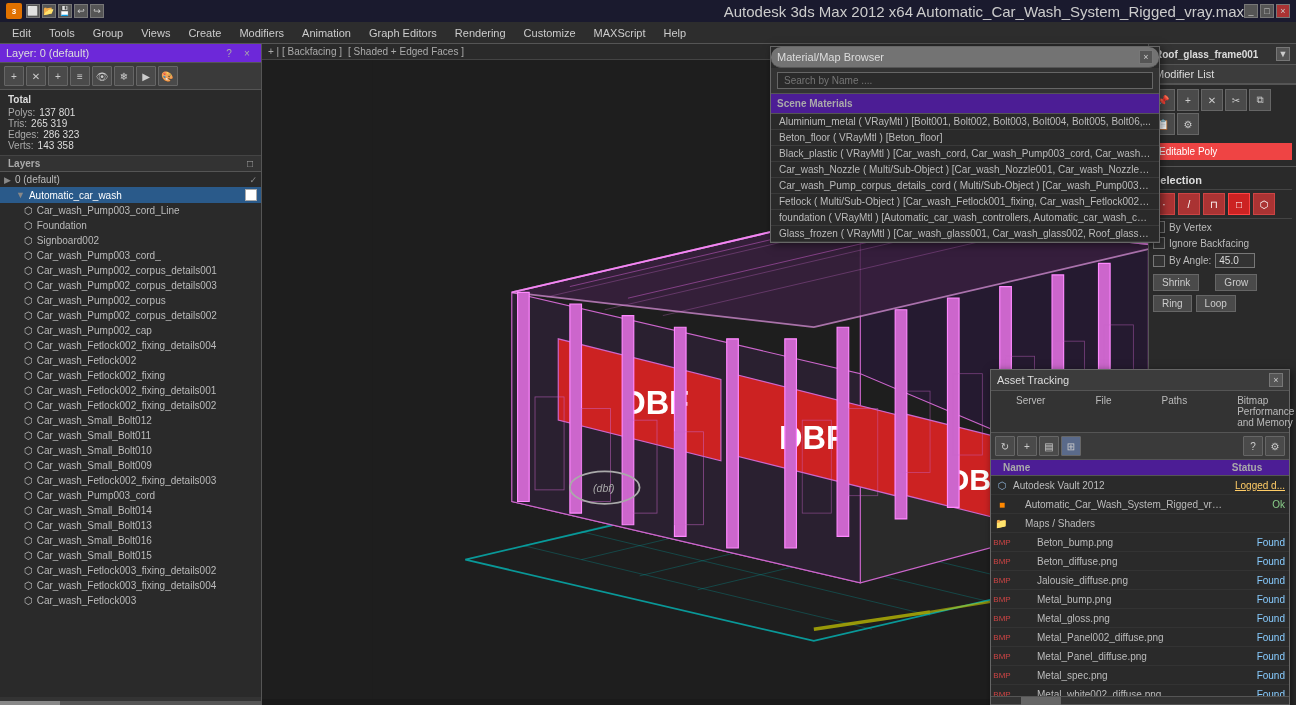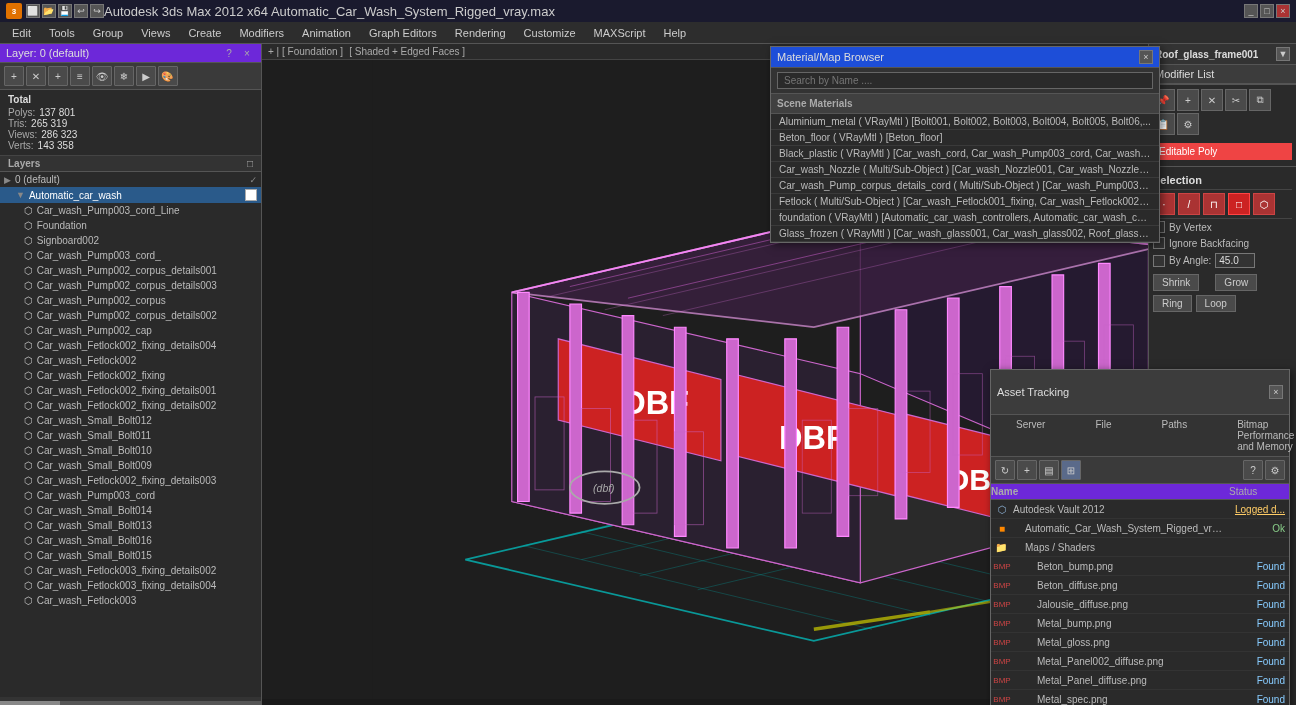--- a/index.html
+++ b/index.html
@@ -1,21 +1,21 @@
 <!DOCTYPE html>
 <html><head>
   <meta charset="utf-8">
   <style>
     * { box-sizing: border-box; margin: 0; padding: 0; }
     body { background: #3a3a3a; font-family: 'Arial', sans-serif; font-size: 11px; color: #ddd; width: 1296px; height: 705px; overflow: hidden; }
     
     
     .title-bar { background: #1a1a2e; height: 22px; display: flex; align-items: center; justify-content: space-between; padding: 0 6px; color: #ccc; font-size: 11px; }
     .title-bar-left { display: flex; align-items: center; gap: 4px; }
-    .title-bar-center { flex: 1; text-align: left; font-size: 13px; }
+    .title-bar-center { flex: 1; text-align: right; font-size: 15px; }
     .title-bar-right { display: flex; gap: 2px; }
     .win-btn { width: 14px; height: 14px; background: #555; border: 1px solid #777; cursor: pointer; font-size: 9px; display: flex; align-items: center; justify-content: center; color: #ccc; }
     .app-icon { width: 16px; height: 16px; background: #e07000; border-radius: 2px; display: flex; align-items: center; justify-content: center; font-size: 8px; font-weight: bold; color: white; }
     
     
     .menu-bar { background: #2d2d2d; height: 22px; display: flex; align-items: center; padding: 0 4px; gap: 2px; border-bottom: 1px solid #555; }
     .menu-item { padding: 2px 8px; color: #ccc; cursor: pointer; font-size: 11px; border-radius: 2px; }
     
     
     .main-layout { display: flex; height: calc(705px - 44px); position: relative; }
@@ -50,25 +50,25 @@
     
     .viewport { position: absolute; left: 262px; right: 0; top: 0; bottom: 0; background: #1a1a1a; overflow: hidden; }
     .viewport-header { background: #2a2a2a; padding: 2px 6px; display: flex; align-items: center; gap: 6px; font-size: 10px; color: #aaa; border-bottom: 1px solid #444; }
     .viewport-canvas { width: 100%; height: calc(100% - 22px); position: relative; background: #1e1e1e; display: flex; align-items: center; justify-content: center; }
     
     
     .scene-svg { width: 100%; height: 100%; }
     
     
     .mat-browser { position: absolute; left: 770px; top: 2px; width: 390px; background: #2a2a2a; border: 1px solid #666; z-index: 20; box-shadow: 2px 2px 8px rgba(0,0,0,0.5); }
-    .mat-title-bar { background: #1d4ed8; padding: 3px 6px; display: flex; align-items: center; justify-content: space-between; border-bottom: 1px solid #555; }
+    .mat-title-bar { background: #737373; padding: 3px 6px; display: flex; align-items: center; justify-content: space-between; border-bottom: 1px solid #555; border-radius: 10px; }
     .mat-title { color: #ddd; font-size: 11px; }
     .mat-search { padding: 4px 6px; background: #333; border-bottom: 1px solid #555; }
     .mat-search input { width: 100%; background: #2a2a2a; border: 1px solid #666; color: #ccc; padding: 2px 6px; font-size: 10px; outline: none; }
-    .mat-section { padding: 4px 6px; background: #404040; border-bottom: 1px solid #555; font-size: 10px; color: #aaa; font-weight: bold; }
+    .mat-section { padding: 4px 6px; background: #4c1d95; border-bottom: 1px solid #555; font-size: 10px; color: #aaa; font-weight: bold; }
     .mat-list { max-height: 170px; overflow-y: auto; }
     .mat-item { padding: 2px 8px; font-size: 10px; color: #bbb; cursor: pointer; border-bottom: 1px solid #3a3a3a; white-space: nowrap; overflow: hidden; text-overflow: ellipsis; }
     
     
     .modifier-panel { position: absolute; right: 0; top: 0; width: 148px; background: #2a2a2a; border-left: 1px solid #555; height: 100%; }
     .mod-header { background: #3c3c3c; padding: 3px 6px; border-bottom: 1px solid #555; font-size: 11px; color: #ddd; }
     .mod-name-bar { background: #333; padding: 3px 6px; border-bottom: 1px solid #555; display: flex; align-items: center; justify-content: space-between; }
     .mod-name { color: #ddd; font-size: 10px; font-weight: bold; }
     .mod-dropdown { width: 14px; height: 14px; background: #555; border: 1px solid #777; color: #ccc; font-size: 9px; display: flex; align-items: center; justify-content: center; cursor: pointer; }
     .mod-list { background: #2a2a2a; padding: 4px; }
@@ -80,30 +80,30 @@
     .selection-panel { padding: 4px; border-top: 1px solid #555; }
     .sel-title { font-size: 11px; color: #ddd; font-weight: bold; padding: 3px 0; }
     .sel-row { display: flex; align-items: center; gap: 4px; padding: 2px 0; font-size: 10px; }
     .sel-checkbox { width: 12px; height: 12px; border: 1px solid #777; background: #333; flex-shrink: 0; }
     .sel-label { color: #bbb; }
     .sel-input { background: #333; border: 1px solid #777; color: #ddd; width: 40px; padding: 1px 3px; font-size: 10px; }
     .sel-btn { background: #4a4a4a; border: 1px solid #666; color: #ccc; padding: 2px 8px; font-size: 10px; cursor: pointer; }
     
     
     .asset-panel { position: absolute; left: 990px; top: 325px; width: 300px; background: #2a2a2a; border: 1px solid #666; z-index: 20; box-shadow: 2px 2px 8px rgba(0,0,0,0.5); }
-    .asset-title-bar { background: #3c3c3c; padding: 15px 6px; display: flex; align-items: center; justify-content: space-between; border-bottom: 1px solid #555; }
+    .asset-title-bar { background: #3c3c3c; padding: 3px 6px; display: flex; align-items: center; justify-content: space-between; border-bottom: 1px solid #555; }
     .asset-title { color: #ddd; font-size: 11px; }
     .asset-menu { background: #333; padding: 2px 0; display: flex; border-bottom: 1px solid #555; }
     .asset-menu-item { padding: 2px 25px; color: #bbb; font-size: 10px; cursor: pointer; }
     .asset-toolbar { background: #3a3a3a; padding: 3px 4px; display: flex; gap: 2px; border-bottom: 1px solid #555; justify-content: space-between; }
     .asset-tb-left { display: flex; gap: 2px; }
     .asset-tb-right { display: flex; gap: 2px; }
-    .asset-table-header { display: flex; background: #6d28d9; border-bottom: 1px solid #555; padding: 2px 0; }
+    .asset-table-header { display: flex; background: #4c1d95; border-bottom: 1px solid #555; padding: 2px 12px; }
     .asset-col-name { flex: 1; font-size: 10px; color: #aaa; font-weight: bold; }
-    .asset-col-status { width: 60px; font-size: 10px; color: #aaa; font-weight: normal; text-align: left; }
+    .asset-col-status { width: 60px; font-size: 10px; color: #aaa; font-weight: bold; text-align: center; }
     .asset-rows { max-height: 220px; overflow-y: auto; }
     .asset-row { display: flex; align-items: center; padding: 2px 4px; border-bottom: 1px solid #333; cursor: pointer; }
     .asset-row-icon { width: 14px; height: 14px; margin-right: 4px; flex-shrink: 0; display: flex; align-items: center; justify-content: center; font-size: 10px; }
     .asset-row-name { flex: 1; font-size: 10px; color: #bbb; white-space: nowrap; overflow: hidden; text-overflow: ellipsis; }
     .asset-row-status { width: 60px; font-size: 10px; text-align: right; }
     .status-ok { color: #88cc88; }
     .status-found { color: #88ccff; }
     .status-logged { color: #ffcc66; text-decoration: underline; }
     .asset-row.indent1 .asset-row-name { padding-left: 12px; }
     .asset-row.indent2 .asset-row-name { padding-left: 24px; }
@@ -179,21 +179,21 @@
       <div class="stats-title">Total</div>
       <div class="stat-row">
         <span class="stat-label">Polys:</span>
         <span class="stat-value">137 801</span>
       </div>
       <div class="stat-row">
         <span class="stat-label">Tris:</span>
         <span class="stat-value">265 319</span>
       </div>
       <div class="stat-row">
-        <span class="stat-label">Views:</span>
+        <span class="stat-label">Edges:</span>
         <span class="stat-value">286 323</span>
       </div>
       <div class="stat-row">
         <span class="stat-label">Verts:</span>
         <span class="stat-value">143 358</span>
       </div>
     </div>
 
     <div style="padding:2px 8px;background:#333;border-bottom:1px solid #555;font-size:10px;color:#aaa;font-weight:bold;display:flex;justify-content:space-between;">
       <span>Layers</span>
@@ -323,21 +323,21 @@
 
     <div style="height:8px;background:#333;position:relative;">
       <div style="position:absolute;bottom:0;left:0;right:0;height:4px;background:#555;">
         <div style="width:60px;height:4px;background:#888;position:absolute;left:0;"></div>
       </div>
     </div>
   </div>
 
   <div class="viewport">
     <div class="viewport-header">
-      <span>+ | [ Foundation ]</span>
+      <span>+ | [ Backfacing ]</span>
       <span>[ Shaded + Edged Faces ]</span>
     </div>
     <div class="viewport-canvas">
 
       <svg class="scene-svg" viewBox="0 0 700 550" preserveAspectRatio="xMidYMid meet">
 
         <rect width="700" height="550" fill="#1e1e1e"></rect>
 
         <polygon points="80,430 380,500 680,430 380,360" fill="none" stroke="#00cccc" stroke-width="1.5" opacity="0.7"></polygon>
 

